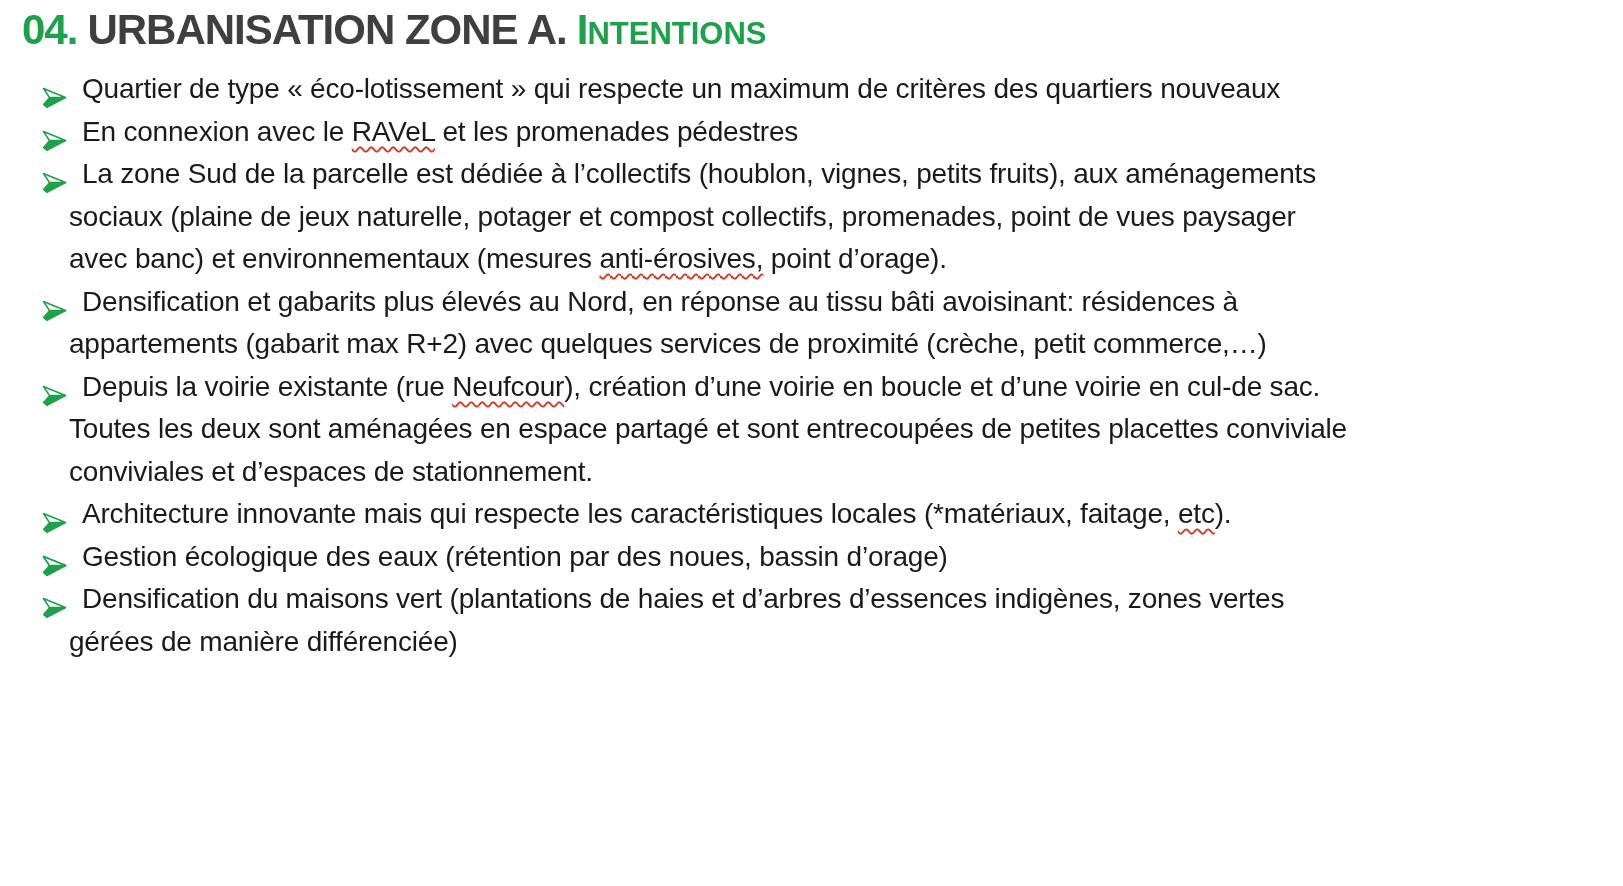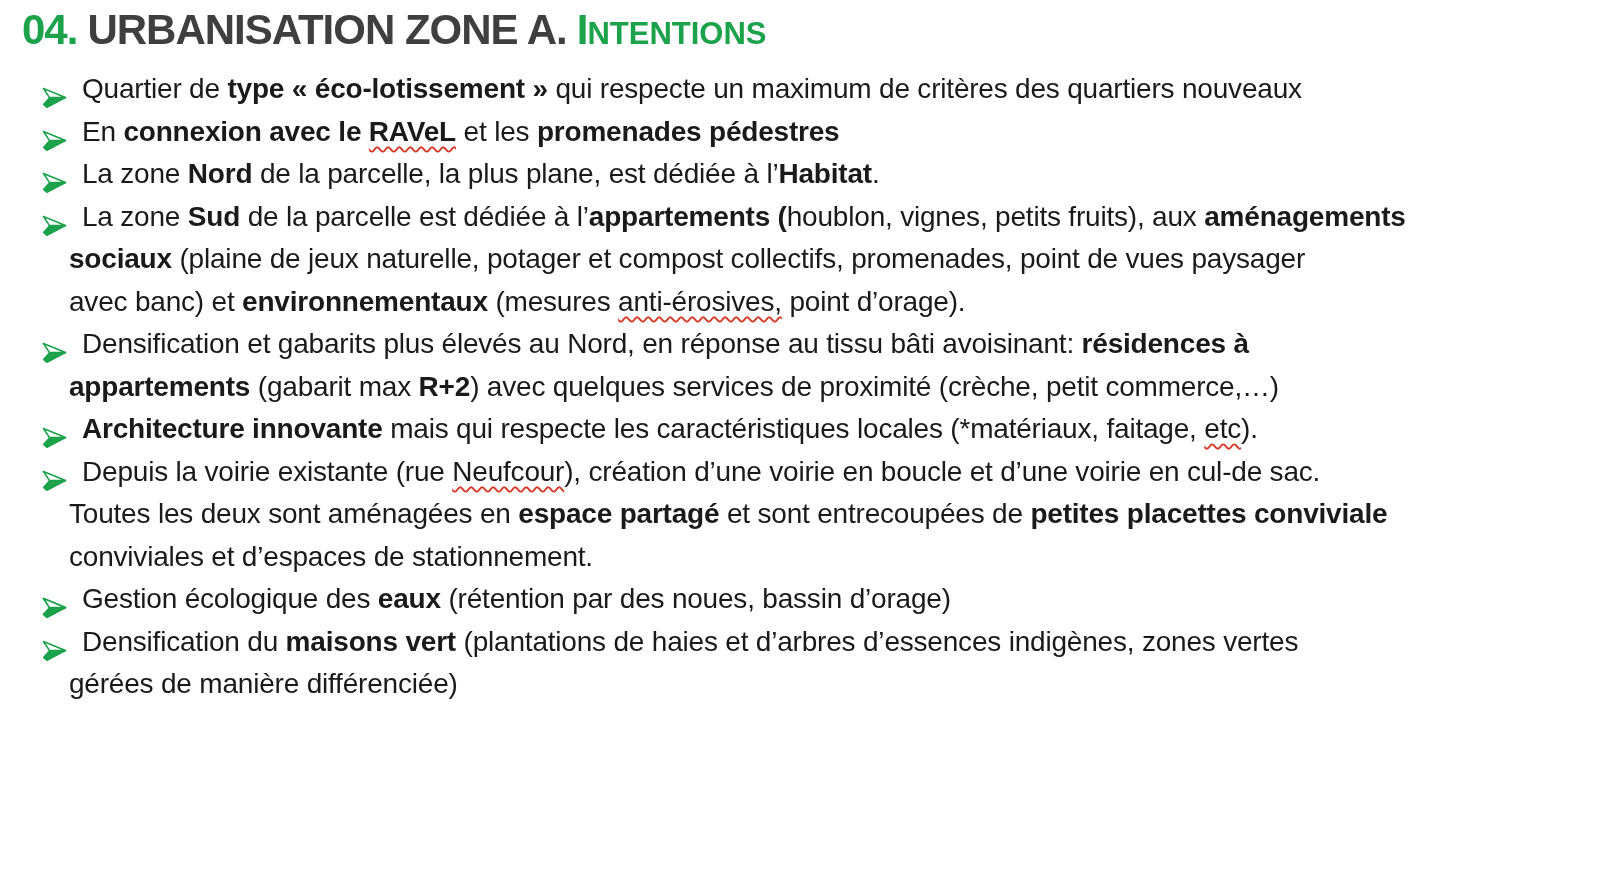--- a/index.html
+++ b/index.html
@@ -48,21 +48,21 @@
     letter-spacing: -0.2px;
   }
   .arrow {
     position: absolute;
     left: 20px;
     top: 11px;
     width: 26px;
     height: 22px;
     text-indent: 0;
   }
-  b, .seg-b { font-weight: 700; }
+  b, .seg-b { font-weight: 400; }
   .seg-u {
     text-decoration-line: underline;
     text-decoration-style: wavy;
     text-decoration-color: #d43a26;
     text-decoration-thickness: 1.5px;
     text-underline-offset: 5px;
     text-decoration-skip-ink: none;
   }
 </style>
 </head>
@@ -78,42 +78,38 @@
             <polygon points="1.5,1.5 23.5,10.6 7.5,10.6" fill="#ffffff" stroke="#1ca24a" stroke-width="1.6" stroke-linejoin="round"></polygon>
             <polygon points="7.5,10.6 23.5,10.6 5,20.5 1.5,17.5" fill="#1ca24a" stroke="#1ca24a" stroke-width="1.2" stroke-linejoin="round"></polygon>
           </svg></span><span>Quartier de </span><span class="seg-b">type « éco-lotissement »</span><span> qui respecte un maximum de critères des quartiers nouveaux</span></li>
       <li><span class="arrow"><svg viewBox="0 0 26 22" width="26" height="22">
             <polygon points="1.5,1.5 23.5,10.6 7.5,10.6" fill="#ffffff" stroke="#1ca24a" stroke-width="1.6" stroke-linejoin="round"></polygon>
             <polygon points="7.5,10.6 23.5,10.6 5,20.5 1.5,17.5" fill="#1ca24a" stroke="#1ca24a" stroke-width="1.2" stroke-linejoin="round"></polygon>
           </svg></span><span>En </span><span class="seg-b">connexion avec le </span><span class="seg-b seg-u">RAVeL</span><span> et les </span><span class="seg-b">promenades pédestres</span></li>
       <li><span class="arrow"><svg viewBox="0 0 26 22" width="26" height="22">
             <polygon points="1.5,1.5 23.5,10.6 7.5,10.6" fill="#ffffff" stroke="#1ca24a" stroke-width="1.6" stroke-linejoin="round"></polygon>
             <polygon points="7.5,10.6 23.5,10.6 5,20.5 1.5,17.5" fill="#1ca24a" stroke="#1ca24a" stroke-width="1.2" stroke-linejoin="round"></polygon>
-          </svg></span><span>La zone </span><span class="seg-b">Nord</span><span> de la parcelle, la plus plane, est dédiée à l’</span><span class="seg-b">Habitat</span><span>.</span></li>
-      <li><span class="arrow"><svg viewBox="0 0 26 22" width="26" height="22">
-            <polygon points="1.5,1.5 23.5,10.6 7.5,10.6" fill="#ffffff" stroke="#1ca24a" stroke-width="1.6" stroke-linejoin="round"></polygon>
-            <polygon points="7.5,10.6 23.5,10.6 5,20.5 1.5,17.5" fill="#1ca24a" stroke="#1ca24a" stroke-width="1.2" stroke-linejoin="round"></polygon>
-          </svg></span><span>La zone </span><span class="seg-b">Sud</span><span> de la parcelle est dédiée à l’</span><span class="seg-b">appartements (</span><span>houblon, vignes, petits fruits), aux </span><span class="seg-b">aménagements
+          </svg></span><span>La zone </span><span class="seg-b">Sud</span><span> de la parcelle est dédiée à l’</span><span class="seg-b">collectifs (</span><span>houblon, vignes, petits fruits), aux </span><span class="seg-b">aménagements
 sociaux</span><span> (plaine de jeux naturelle, potager et compost collectifs, promenades, point de vues paysager
 avec banc) et </span><span class="seg-b">environnementaux</span><span> (mesures </span><span class="seg-u">anti-érosives,</span><span> point d’orage).</span></li>
       <li><span class="arrow"><svg viewBox="0 0 26 22" width="26" height="22">
             <polygon points="1.5,1.5 23.5,10.6 7.5,10.6" fill="#ffffff" stroke="#1ca24a" stroke-width="1.6" stroke-linejoin="round"></polygon>
             <polygon points="7.5,10.6 23.5,10.6 5,20.5 1.5,17.5" fill="#1ca24a" stroke="#1ca24a" stroke-width="1.2" stroke-linejoin="round"></polygon>
           </svg></span><span>Densification et gabarits plus élevés au Nord, en réponse au tissu bâti avoisinant: </span><span class="seg-b">résidences à
 appartements</span><span> (gabarit max </span><span class="seg-b">R+2</span><span>) avec quelques services de proximité (crèche, petit commerce,…)</span></li>
       <li><span class="arrow"><svg viewBox="0 0 26 22" width="26" height="22">
             <polygon points="1.5,1.5 23.5,10.6 7.5,10.6" fill="#ffffff" stroke="#1ca24a" stroke-width="1.6" stroke-linejoin="round"></polygon>
             <polygon points="7.5,10.6 23.5,10.6 5,20.5 1.5,17.5" fill="#1ca24a" stroke="#1ca24a" stroke-width="1.2" stroke-linejoin="round"></polygon>
-          </svg></span><span class="seg-b">Architecture innovante</span><span> mais qui respecte les caractéristiques locales (*matériaux, faitage, </span><span class="seg-u">etc</span><span>).</span></li>
+          </svg></span><span>Depuis la voirie existante (rue </span><span class="seg-u">Neufcour</span><span>), création d’une voirie en boucle et d’une voirie en cul-de sac.
+Toutes les deux sont aménagées en </span><span class="seg-b">espace partagé</span><span> et sont entrecoupées de </span><span class="seg-b">petites placettes conviviale</span><span>
+conviviales et d’espaces de stationnement.</span></li>
       <li><span class="arrow"><svg viewBox="0 0 26 22" width="26" height="22">
             <polygon points="1.5,1.5 23.5,10.6 7.5,10.6" fill="#ffffff" stroke="#1ca24a" stroke-width="1.6" stroke-linejoin="round"></polygon>
             <polygon points="7.5,10.6 23.5,10.6 5,20.5 1.5,17.5" fill="#1ca24a" stroke="#1ca24a" stroke-width="1.2" stroke-linejoin="round"></polygon>
-          </svg></span><span>Depuis la voirie existante (rue </span><span class="seg-u">Neufcour</span><span>), création d’une voirie en boucle et d’une voirie en cul-de sac.
-Toutes les deux sont aménagées en </span><span class="seg-b">espace partagé</span><span> et sont entrecoupées de </span><span class="seg-b">petites placettes conviviale</span><span>
-conviviales et d’espaces de stationnement.</span></li>
+          </svg></span><span class="seg-b">Architecture innovante</span><span> mais qui respecte les caractéristiques locales (*matériaux, faitage, </span><span class="seg-u">etc</span><span>).</span></li>
       <li><span class="arrow"><svg viewBox="0 0 26 22" width="26" height="22">
             <polygon points="1.5,1.5 23.5,10.6 7.5,10.6" fill="#ffffff" stroke="#1ca24a" stroke-width="1.6" stroke-linejoin="round"></polygon>
             <polygon points="7.5,10.6 23.5,10.6 5,20.5 1.5,17.5" fill="#1ca24a" stroke="#1ca24a" stroke-width="1.2" stroke-linejoin="round"></polygon>
           </svg></span></li>
       <li><span class="arrow"><svg viewBox="0 0 26 22" width="26" height="22">
             <polygon points="1.5,1.5 23.5,10.6 7.5,10.6" fill="#ffffff" stroke="#1ca24a" stroke-width="1.6" stroke-linejoin="round"></polygon>
             <polygon points="7.5,10.6 23.5,10.6 5,20.5 1.5,17.5" fill="#1ca24a" stroke="#1ca24a" stroke-width="1.2" stroke-linejoin="round"></polygon>
           </svg></span><span>Gestion écologique des </span><span class="seg-b">eaux</span><span> (rétention par des noues, bassin d’orage)</span></li>
       <li><span class="arrow"><svg viewBox="0 0 26 22" width="26" height="22">
             <polygon points="1.5,1.5 23.5,10.6 7.5,10.6" fill="#ffffff" stroke="#1ca24a" stroke-width="1.6" stroke-linejoin="round"></polygon>

